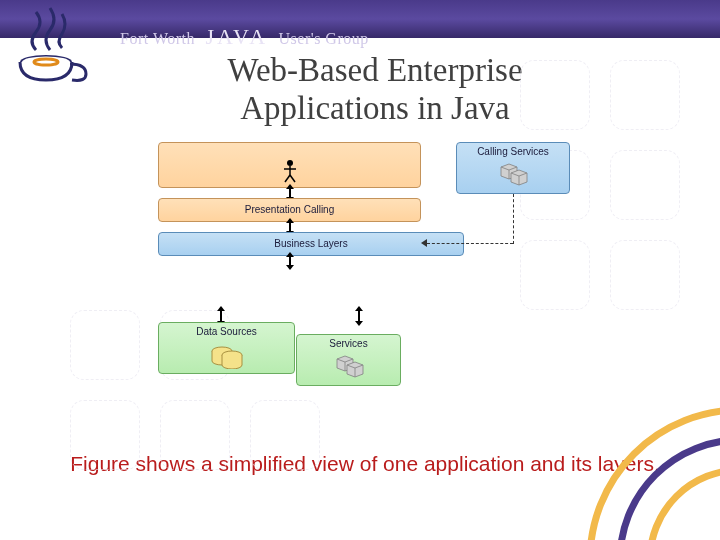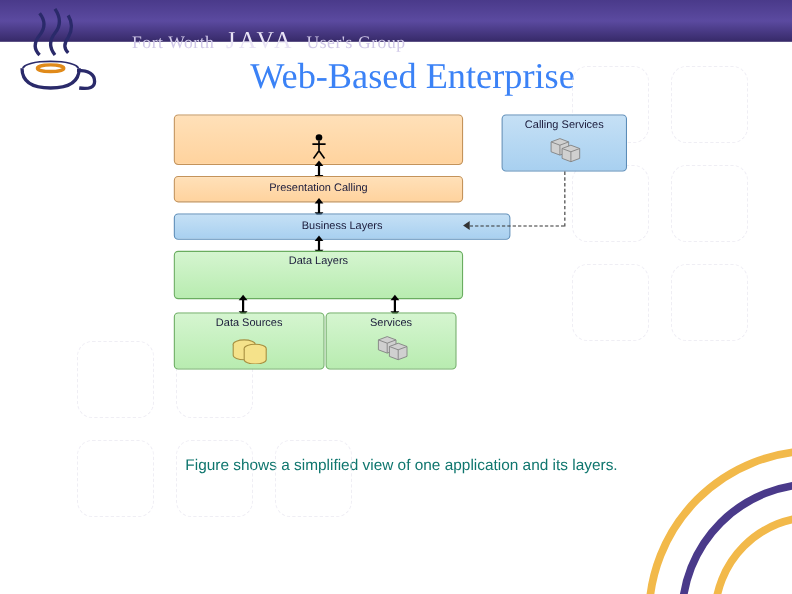--- a/index.html
+++ b/index.html
@@ -42,21 +42,21 @@
     top: 2px;
     width: 88px;
     height: 88px;
     z-index: 10;
   }
   
   .title {
     text-align: center;
     font-family: 'Times New Roman', Times, serif;
     font-size: 33px;
-    color: #3b82f6;
+    color: #404040;
     margin-top: 14px;
     margin-bottom: 14px;
     line-height: 1.15;
     padding-left: 30px;
   }
   
   .diagram {
     position: relative;
     width: 416px;
     height: 270px;
@@ -110,22 +110,22 @@
   }
   
   .ds-box {
     left: 0; top: 180px;
     width: 137px; height: 52px;
     background: linear-gradient(to bottom, #d5f5d0, #b8ecb0);
     border: 1px solid #6aad60;
   }
   
   .svc-box {
-    left: 138px; top: 180px;
-    width: 119px; height: 52px;
+    left: 138px; top: 192px;
+    width: 105px; height: 52px;
     background: linear-gradient(to bottom, #d5f5d0, #b8ecb0);
     border: 1px solid #6aad60;
   }
   
   .call-box {
     left: 298px; top: 0;
     width: 114px; height: 52px;
     background: linear-gradient(to bottom, #c5e0f5, #a8d0f0);
     border: 1px solid #5a8cb8;
   }
@@ -166,22 +166,22 @@
     position: absolute;
     width: 0; height: 0;
     border-top: 4px solid transparent;
     border-bottom: 4px solid transparent;
     border-right: 6px solid #333;
   }
   
   .caption {
     text-align: center;
     font-family: Arial, sans-serif;
-    font-size: 14px;
-    color: #0f766e;
+    font-size: 21px;
+    color: #b91c1c;
     margin-top: 40px;
     padding-left: 10px;
   }
   
   .arcs {
     position: absolute;
     right: -40px;
     bottom: -40px;
     width: 180px;
     height: 180px;
@@ -223,20 +223,21 @@
 <div class="header">
   <div class="header-text">
     <span>Fort Worth</span>
     <span class="java">JAVA</span>
     <span>User's Group</span>
   </div>
 </div>
 
 <div class="title">
   <div>Web-Based Enterprise</div>
+  <div>Applications in Java</div>
 </div>
 
 <div class="diagram">
 
   <div class="layer-box users-box">
     <svg class="stick" width="16" height="24">
       <circle cx="8" cy="4" r="3" fill="#000"></circle>
       <line x1="8" y1="7" x2="8" y2="16" stroke="#000" stroke-width="1.5"></line>
       <line x1="2" y1="10" x2="14" y2="10" stroke="#000" stroke-width="1.5"></line>
       <line x1="8" y1="16" x2="3" y2="23" stroke="#000" stroke-width="1.5"></line>
@@ -251,23 +252,20 @@
   </div>
 
   <div class="arrow" style="left:131px; top:80px; height:10px;"></div>
 
   <div class="layer-box biz-box">
     <div class="label" style="padding-top:5px;">Business Layers</div>
   </div>
 
   <div class="arrow" style="left:131px; top:114px; height:10px;"></div>
 
-  <div class="layer-box data-box">
-    <div class="label">Data Layers</div>
-  </div>
 
   <div class="arrow" style="left:62px; top:168px; height:12px;"></div>
   <div class="arrow" style="left:200px; top:168px; height:12px;"></div>
 
   <div class="layer-box ds-box">
     <div class="label">Data Sources</div>
     <svg class="cyl" width="34" height="26">
       <ellipse cx="12" cy="8" rx="10" ry="4" fill="#f5e28a" stroke="#a89040"></ellipse>
       <path d="M2 8 L2 18 A10 4 0 0 0 22 18 L22 8" fill="#f5e28a" stroke="#a89040"></path>
       <ellipse cx="22" cy="12" rx="10" ry="4" fill="#f5e28a" stroke="#a89040"></ellipse>

